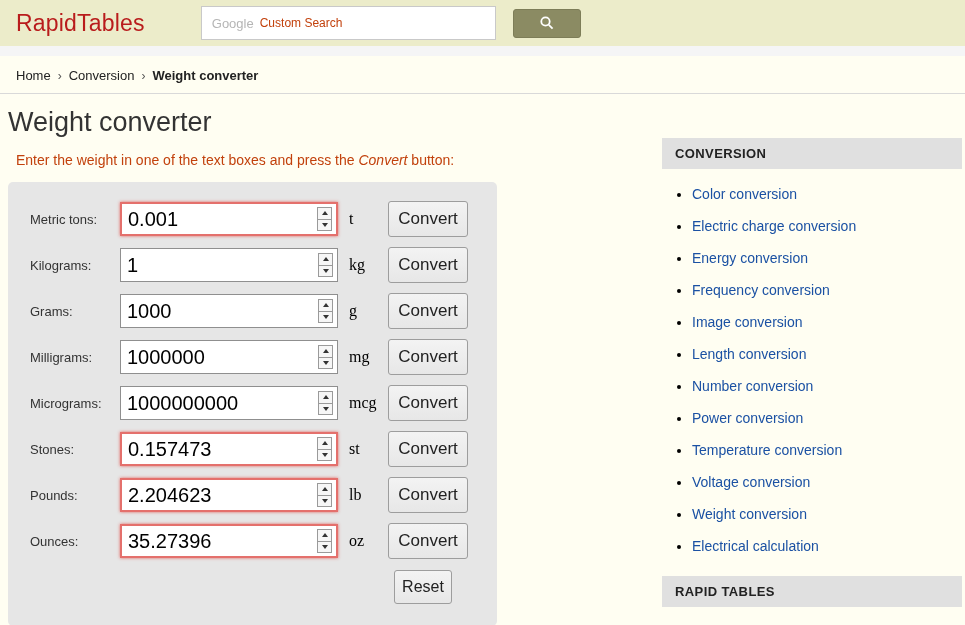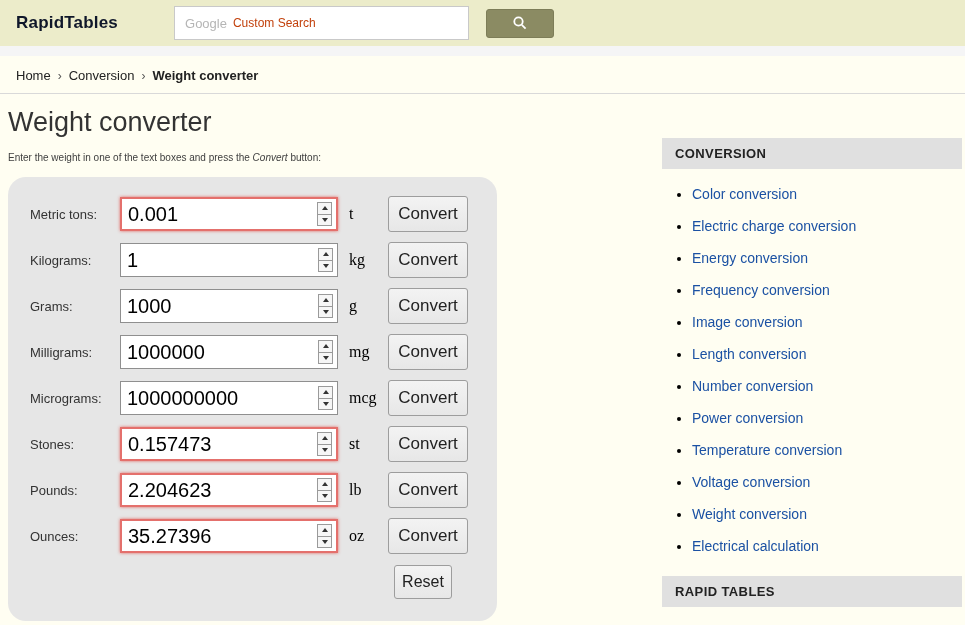--- a/index.html
+++ b/index.html
@@ -11,21 +11,21 @@
     color: #222;
   }
 
   
   .site-header {
     height: 46px; background: #ececca;
     display: flex; align-items: center;
     padding: 0 16px;
   }
   .logo {
-    font-size: 17px; font-weight: bold; color: #0f172a;
+    font-size: 23px; font-weight: normal; color: #b91c1c;
     letter-spacing: 0.2px; cursor: pointer;
   }
   .search-box {
     margin-left: 56px; width: 295px; height: 34px;
     background: #fff; border: 1px solid #c9c9c9;
     display: flex; align-items: center; padding: 0 10px;
     cursor: text;
     text-align: center;
   }
   .search-brand { color: #b5b5b5; font-size: 13px; margin-right: 6px; }
@@ -48,27 +48,27 @@
   .bc-item.current { font-weight: bold; }
   .bc-sep { color: #555; margin: 0 7px; font-size: 12px; }
 
   
   .content { display: flex; align-items: flex-start; }
   .main-col { flex: 1; }
   .page-title {
     font-size: 27px; font-weight: normal; color: #333;
     margin: 13px 0 0 8px;
   }
-  .instruction { font-size: 10px; margin: 14px 0 0 8px; color: #404040; }
+  .instruction { font-size: 14px; margin: 14px 0 0 16px; color: #c2410c; }
   .instruction em { font-style: italic; }
 
   
   .converter {
     margin: 14px 0 0 8px; width: 489px;
-    background: #e6e6e6; border-radius: 18px;
+    background: #e6e6e6; border-radius: 5px;
     padding: 20px 0 22px 22px;
   }
   .form-row { display: flex; align-items: center; margin-bottom: 12px; height: 34px; }
   .row-label { width: 90px; font-size: 13px; color: #333; }
   .field-wrap {
     width: 218px; height: 34px; background: #fff;
     border: 1px solid #8f8f8f;
     display: flex; align-items: center; padding: 0 4px 0 6px;
   }
   .field-wrap.highlight {

